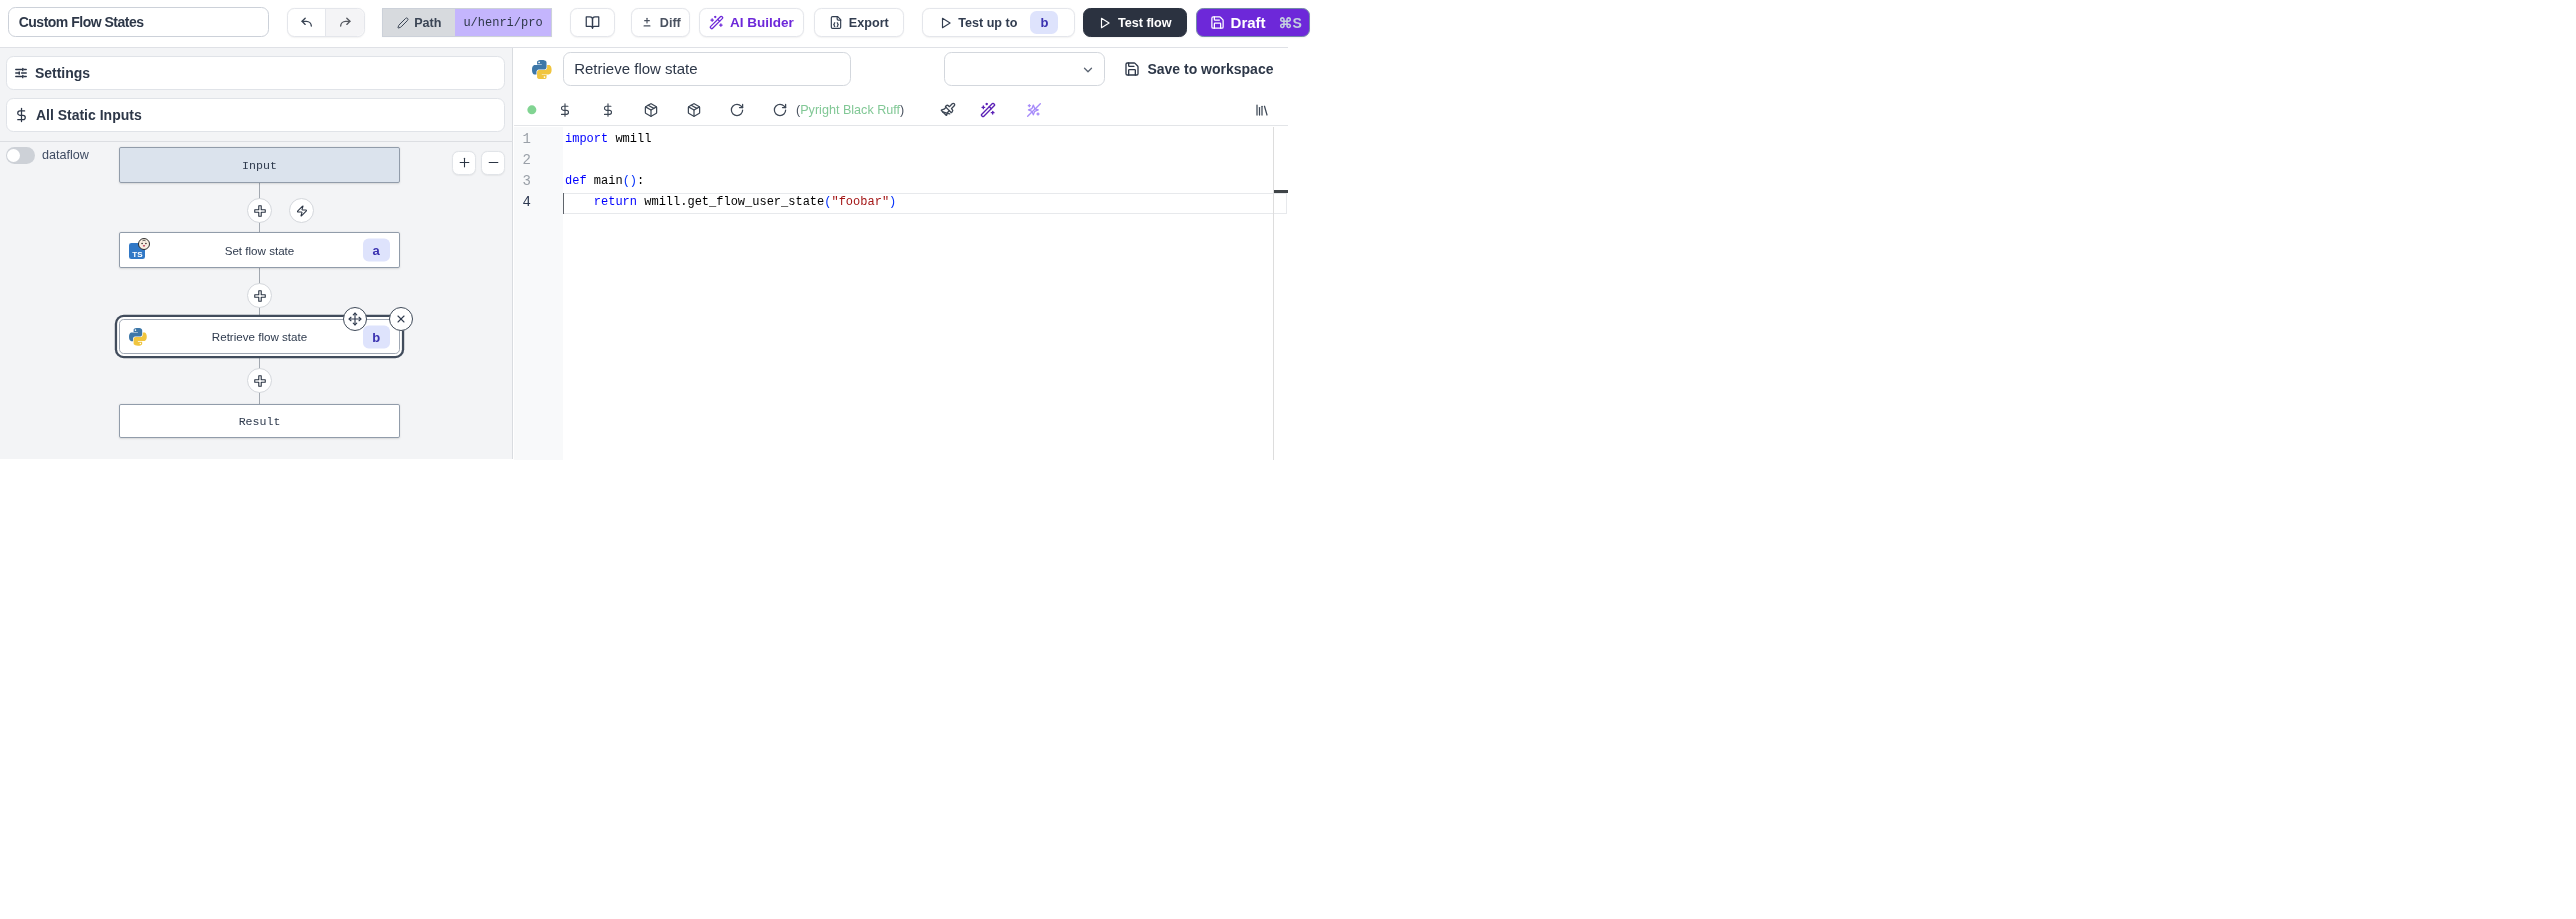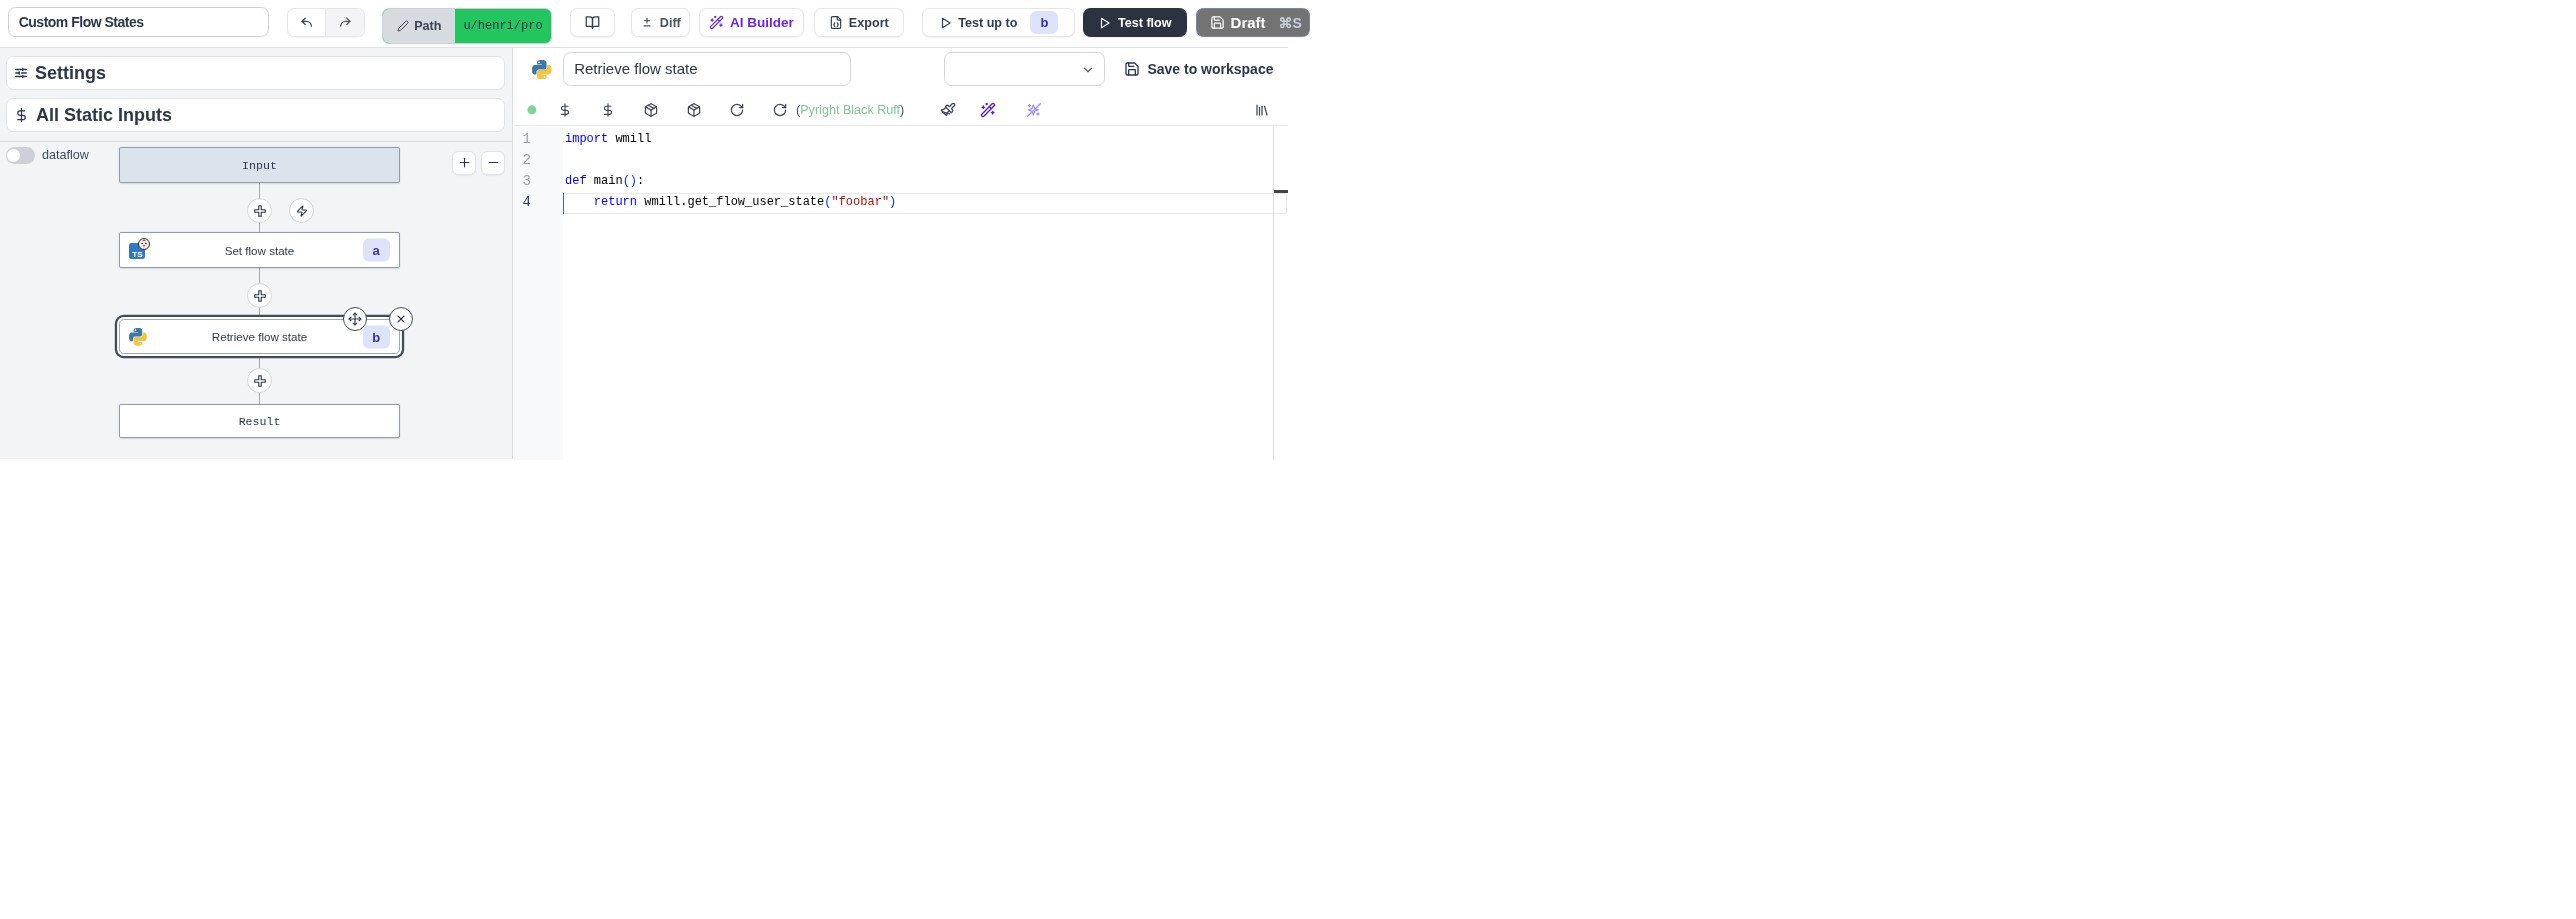--- a/index.html
+++ b/index.html
@@ -14,43 +14,43 @@
     border-radius:7.4px; background:#fff; display:flex; align-items:center;
     justify-content:center; gap:5.6px; font-size:12.6px; font-weight:bold;
     color:#323d50; box-shadow:0 0.9px 1.4px rgba(0,0,0,.05); }
   #nameinput { position:absolute; left:8.4px; top:7.4px; width:261px; height:30px;
     border:0.9px solid #ccd1d9; border-radius:7.4px; background:#fff;
     display:flex; align-items:center; padding-left:9.3px;
     font-size:14px; font-weight:bold; color:#2d3748; letter-spacing:-0.5px; }
   #undoredo { left:287px; width:78px; padding:0; gap:0; }
   #undoredo .half { width:50%; height:100%; display:flex; align-items:center; justify-content:center; }
   #undoredo .half:first-child { border-right:0.9px solid #e4e6eb; }
-  #pathgrp { position:absolute; left:382px; top:8px; width:170px; height:36px;
-    border:0.9px solid #ccd1d9; border-radius:7px; background:#22c55e; display:flex; overflow:hidden;
+  #pathgrp { position:absolute; left:382px; top:8px; width:170px; height:29px;
+    border:0.9px solid #ccd1d9; border-radius:0; background:#c4b5fd; display:flex; overflow:hidden;
     box-shadow:0 0.9px 1.4px rgba(0,0,0,.05);}
   #pathgrp .seg1 { width:72px; background:#d7dade; display:flex; align-items:center;
     justify-content:center; gap:5.6px; font-size:12.6px; font-weight:bold; color:#3a4454; }
   #pathgrp .seg2 { flex:1; display:flex; align-items:center; padding-left:8.4px;
     font-family:"Liberation Mono", monospace; font-size:12px; color:#2d3748; }
   #bookbtn { left:570px; width:45px; }
   #diffbtn { left:631px; width:59px; color:#4a5260; }
   #aibtn   { left:699px; width:105px; color:#6d28d9; font-size:13.5px; }
   #exportbtn { left:814px; width:90px; }
   #testupto  { left:922px; width:153px; }
   #testflow  { left:1083px; width:104px; background:#2b3240; border-color:#2b3240; color:#fff; }
-  #draftbtn  { left:1196px; width:114px; background:#737373; border-color:#7389a9; color:#fff; justify-content:flex-start; padding-left:13px; font-size:15px; }
+  #draftbtn  { left:1196px; width:114px; background:#6d28d9; border-color:#7389a9; color:#fff; justify-content:flex-start; padding-left:13px; font-size:15px; }
   .badgeb { background:#dee3fc; color:#3a31b0; border-radius:6.5px; font-size:13px;
     font-weight:bold; width:28px; height:23px; display:flex; align-items:center; justify-content:center; }
 
   
   #left { position:absolute; left:0; top:48px; width:513px; height:411px;
     background:#f3f4f6; border-right:0.9px solid #d9dce0; }
   .lbox { position:absolute; left:6px; width:499px; background:#fff;
     border:0.9px solid #e0e3e8; border-radius:7.4px; display:flex; align-items:center;
-    gap:6.5px; padding-left:7.4px; font-size:18px; font-weight:bold; color:#2d3748; }
+    gap:6.5px; padding-left:7.4px; font-size:14px; font-weight:bold; color:#2d3748; }
   #settingsbox { top:8.4px; height:34px; }
   #inputsbox { top:50px; height:34px; }
   #lpdivider { position:absolute; left:0; top:93px; width:513px; height:0.9px; background:#dcdee2; }
 
   #toggle { position:absolute; left:5.6px; top:99px; width:29px; height:17px;
     border-radius:8.4px; background:#cdd1d7; }
   #toggle .knob { position:absolute; left:1.9px; top:1.9px; width:13px; height:13px;
     border-radius:50%; background:#fff; }
   #dataflowlbl { position:absolute; left:42px; top:100px; font-size:12.6px; color:#3f4c63; }
 

